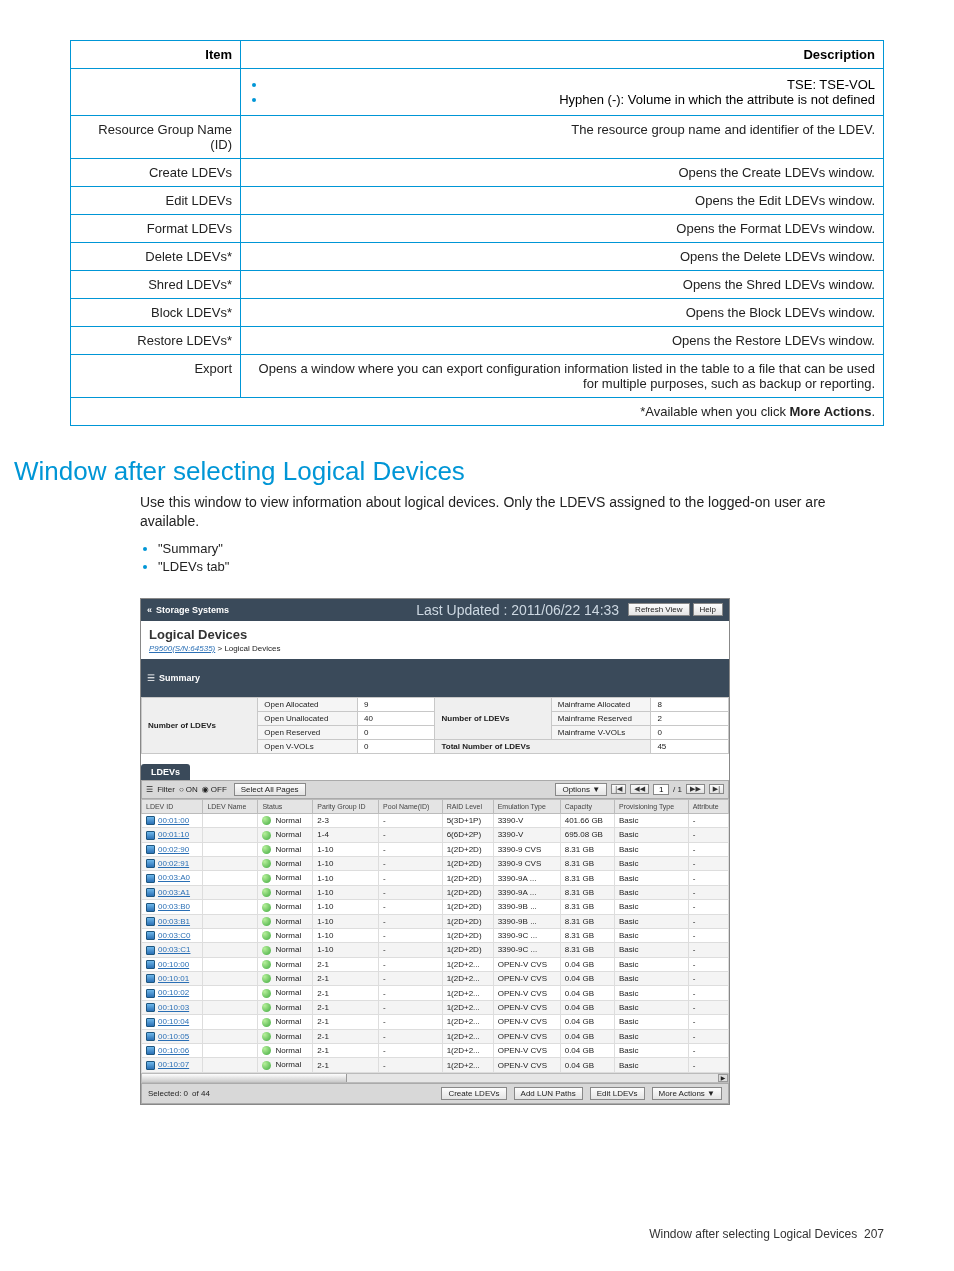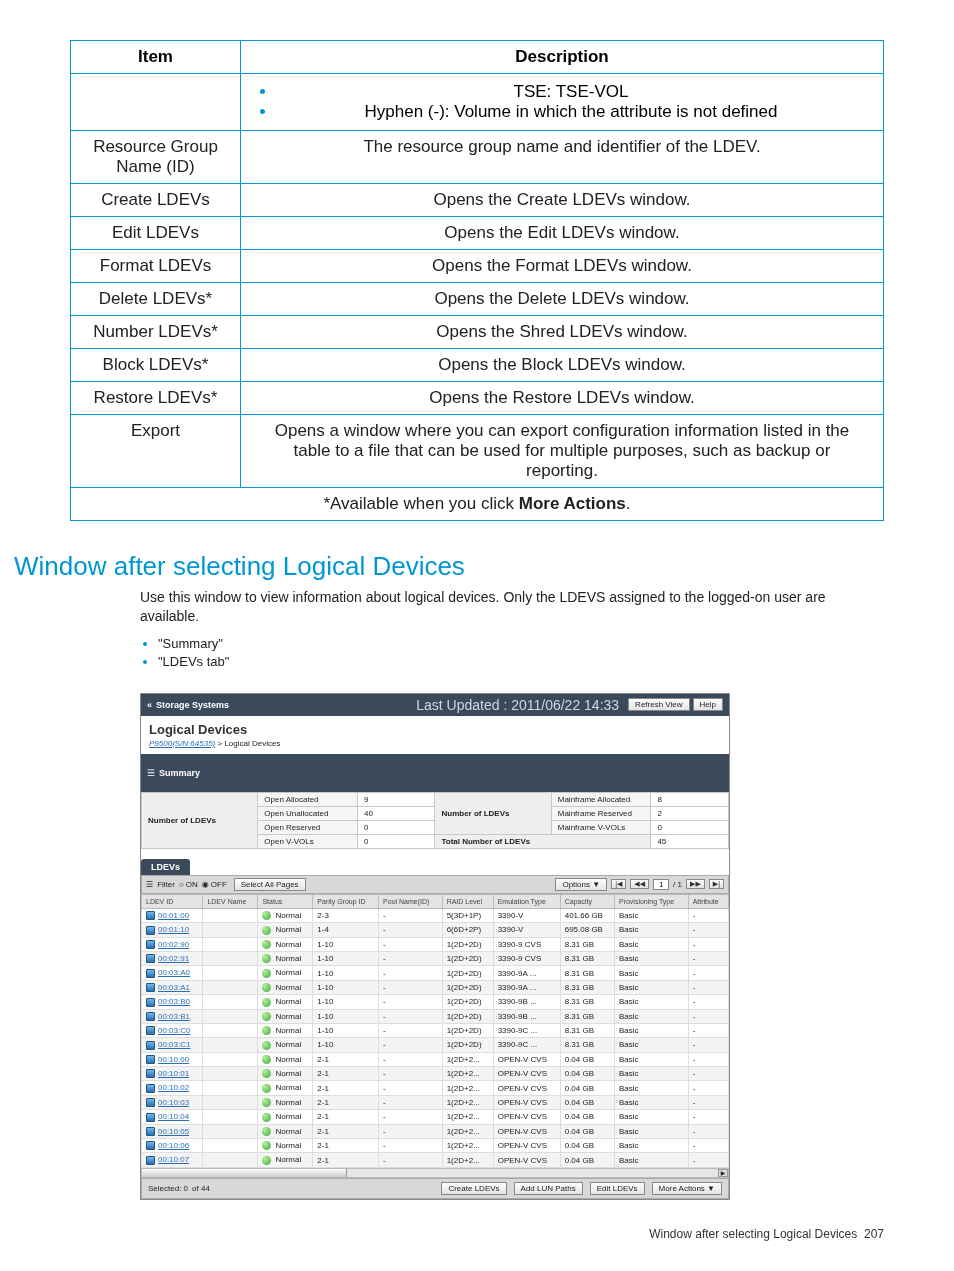--- a/index.html
+++ b/index.html
@@ -19,24 +19,24 @@
   }
   
   .def-table {
     width: 100%;
     border-collapse: collapse;
     margin-bottom: 28px;
     border: 1px solid #0096d6;
   }
   .def-table th, .def-table td {
     border: 1px solid #0096d6;
-    padding: 6px 18px;
-    text-align: center;
+    padding: 6px 8px;
+    text-align: right;
     vertical-align: top;
-    font-size: 17px;
+    font-size: 13px;
   }
   .def-table th {
     font-weight: bold;
     color: #000;
   }
   .def-table .col-item { width: 170px; }
   .def-table ul.inner {
     margin: 2px 0 2px 18px;
     padding: 0;
   }
@@ -288,21 +288,21 @@
         </tr>
         <tr>
           <td class="col-item">Format LDEVs</td>
           <td>Opens the Format LDEVs window.</td>
         </tr>
         <tr>
           <td class="col-item">Delete LDEVs*</td>
           <td>Opens the Delete LDEVs window.</td>
         </tr>
         <tr>
-          <td class="col-item">Number LDEVs*</td>
+          <td class="col-item">Shred LDEVs*</td>
           <td>Opens the Shred LDEVs window.</td>
         </tr>
         <tr>
           <td class="col-item">Block LDEVs*</td>
           <td>Opens the Block LDEVs window.</td>
         </tr>
         <tr>
           <td class="col-item">Restore LDEVs*</td>
           <td>Opens the Restore LDEVs window.</td>
         </tr>

